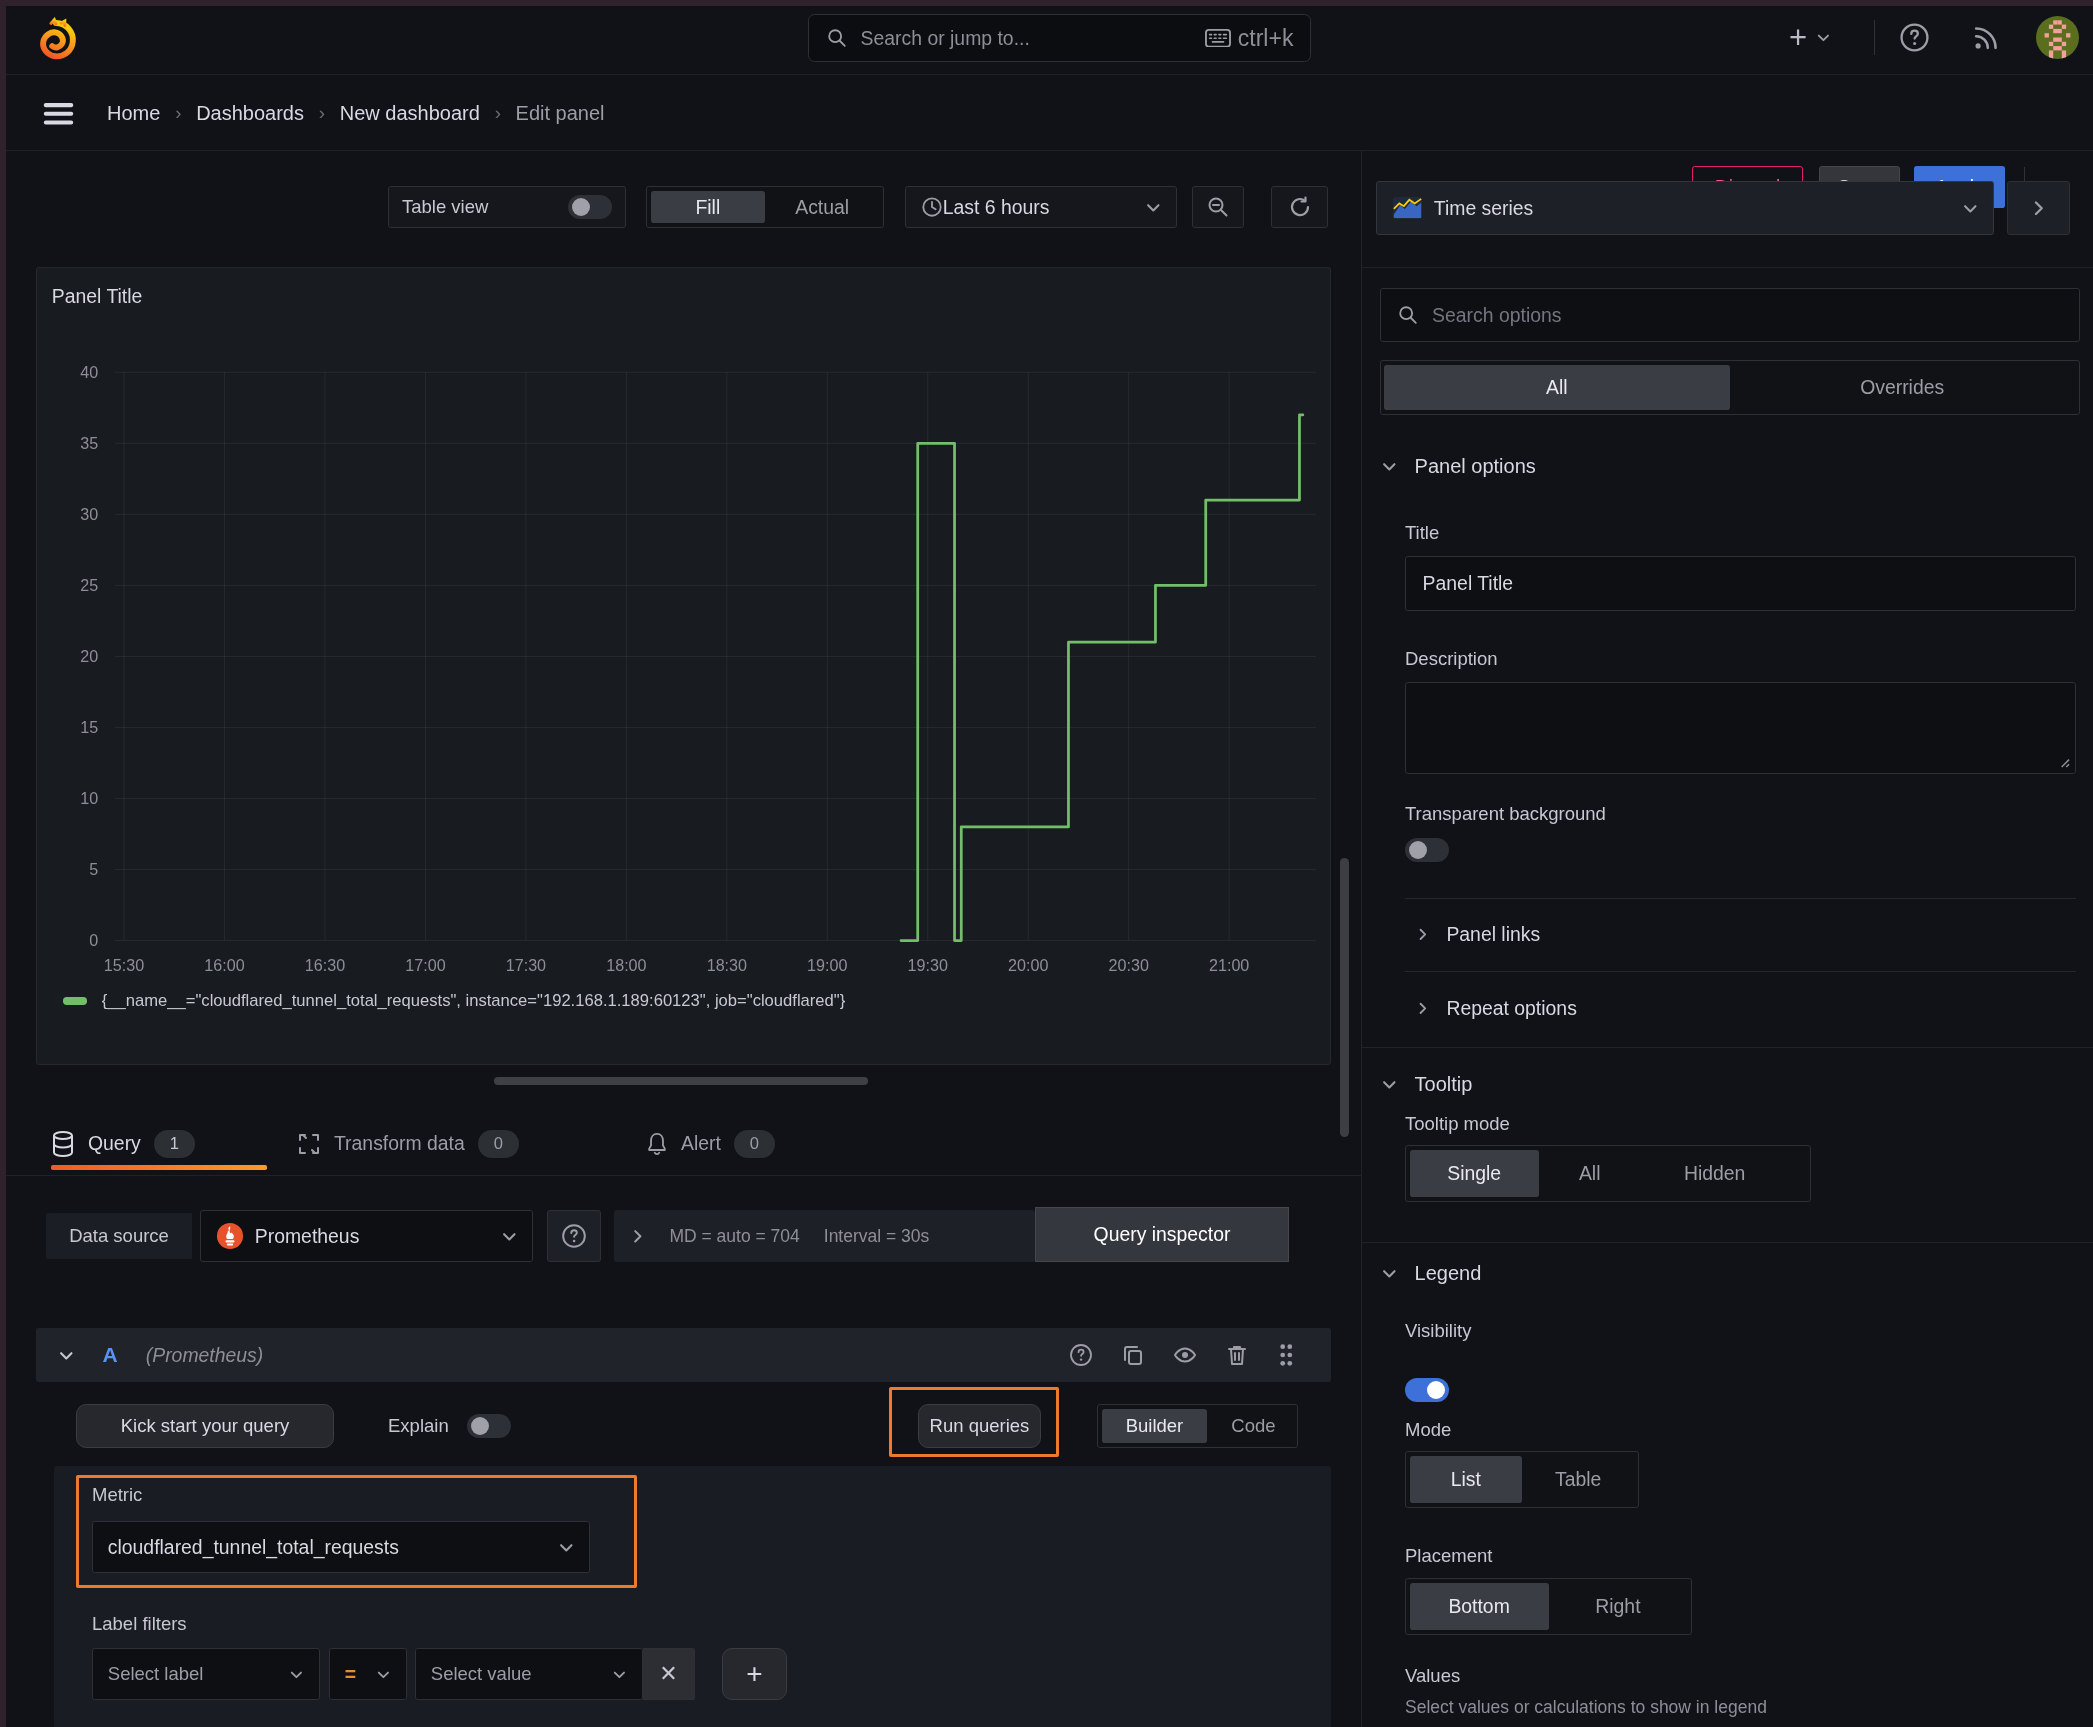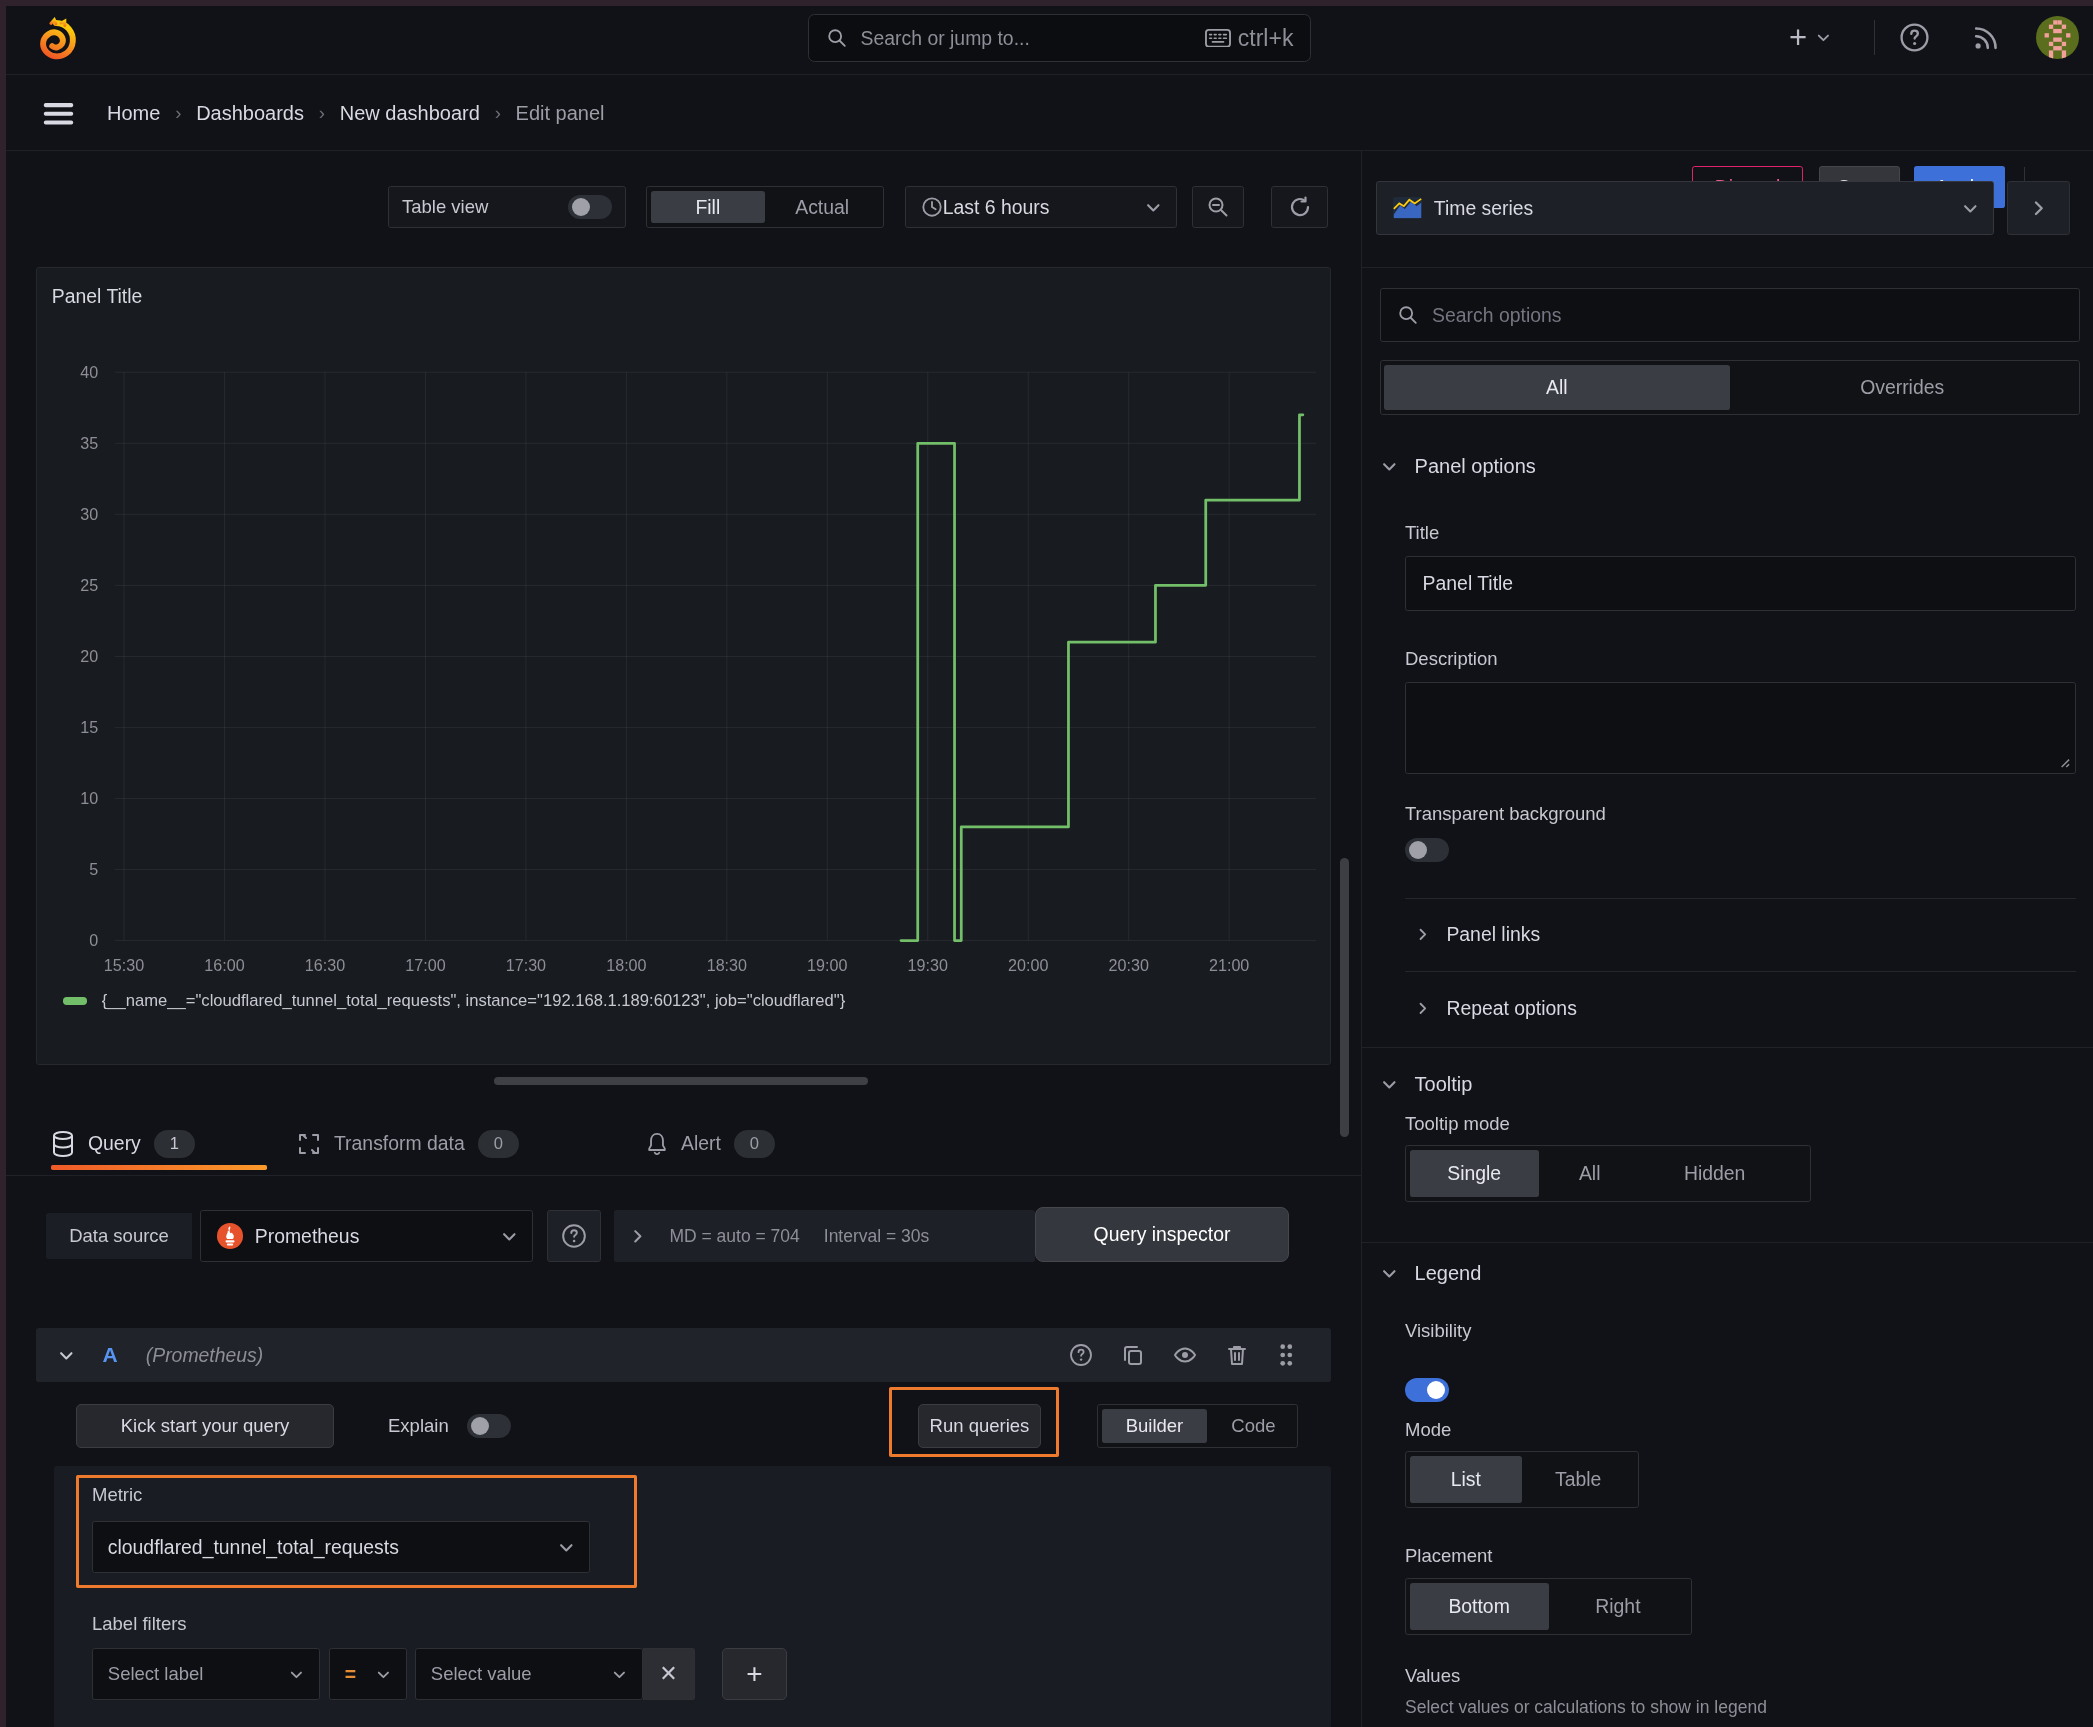--- a/index.html
+++ b/index.html
@@ -22,21 +22,21 @@
   .kbd{color:var(--muted2);font-size:23px;display:flex;align-items:center;gap:7px}
   
   .crumbbar{left:0;top:75px;width:2093px;height:76px;border-bottom:0.9px solid #1f2126}
   .crumb{font-size:20px;color:var(--text);cursor:pointer}
   .crumb.current{color:var(--muted)}
   .crumbsep{color:#6e6e78;font-size:18.5px;margin:0 14.8px}
   .btn{display:inline-flex;align-items:center;justify-content:center;border-radius:2.8px;font-size:19.4px;height:42px;cursor:pointer}
   .btn.discard{border:0.9px solid var(--pink);color:#f0598f;background:transparent}
   .btn.save{background:#34363c;border:0.9px solid #44464c;color:var(--text)}
   .btn.apply{background:var(--blue);color:#fff}
-  .btn2{display:inline-flex;align-items:center;justify-content:center;background:var(--btnbg);border:0.9px solid var(--btnbr);border-radius:5px;color:var(--text);font-size:18.5px;cursor:pointer}
+  .btn2{display:inline-flex;align-items:center;justify-content:center;background:var(--btnbg);border:0.9px solid var(--btnbr);border-radius:10px;color:var(--text);font-size:18.5px;cursor:pointer}
   
   .tbox{background:#16171c;border:0.9px solid var(--border);border-radius:2.8px;display:flex;align-items:center}
   .toggle{width:44px;height:24px;border-radius:13px;background:#2d3037;position:relative;flex:0 0 auto;cursor:pointer}
   .toggle .knob{position:absolute;top:2.8px;left:3.7px;width:18.5px;height:18.5px;border-radius:50%;background:#9fa0a8}
   .toggle.on{background:var(--blue)}
   .toggle.on .knob{left:auto;right:3.7px;background:#fff}
   .segbox{display:flex;align-items:center;border:0.9px solid var(--border);border-radius:2.8px;background:#101216;padding:3.7px}
   .seg{padding:0 24px;height:100%;display:flex;align-items:center;justify-content:center;color:var(--muted);font-size:19.4px;border-radius:2.8px;cursor:pointer}
   .seg.sel{background:var(--seg);color:#e8e9ef}
   
@@ -340,21 +340,21 @@
   </div>
   <div class="abs flex" style="left:614px;top:1210px;width:421px;height:52px;background:#1d2026;border-radius:2.8px;padding:0 14.8px;gap:24px">
     <span class="icon">
         <svg width="16.6" height="16.6" viewBox="0 0 16 16">
           <path d="M6 3l5 5-5 5" fill="none" stroke="currentColor" stroke-width="2" stroke-linecap="round" stroke-linejoin="round"></path>
         </svg>
       </span>
     <span class="hint">MD = auto = 704</span>
     <span class="hint">Interval = 30s</span>
   </div>
-  <div class="abs" style="left:1035px;top:1207px;width:254px;height:55px;background:#34373d;border:0.9px solid #45474d;border-radius:8px;display:flex;align-items:center;justify-content:center;font-size:19.4px;color:#fff;cursor:pointer">Query inspector</div>
+  <div class="abs" style="left:1035px;top:1207px;width:254px;height:55px;background:#34373d;border:0.9px solid #45474d;border-radius:0;display:flex;align-items:center;justify-content:center;font-size:19.4px;color:#fff;cursor:pointer">Query inspector</div>
 
   <div class="abs" style="left:36px;top:1328px;width:1295px;height:54px;background:var(--row);border-radius:2.8px;display:flex;align-items:center;padding:0 22px;gap:28px">
     <span class="icon">
         <svg width="16.6" height="16.6" viewBox="0 0 16 16">
           <path d="M3 6l5 5 5-5" fill="none" stroke="#c7c8d1" stroke-width="2" stroke-linecap="round" stroke-linejoin="round"></path>
         </svg>
       </span>
     <span style="color:#5794f2;font-size:21px;font-weight:600">A</span>
     <span style="color:var(--muted2);font-size:19.4px;font-style:italic">(Prometheus)</span>
     <span style="margin-left:auto" class="flex">

